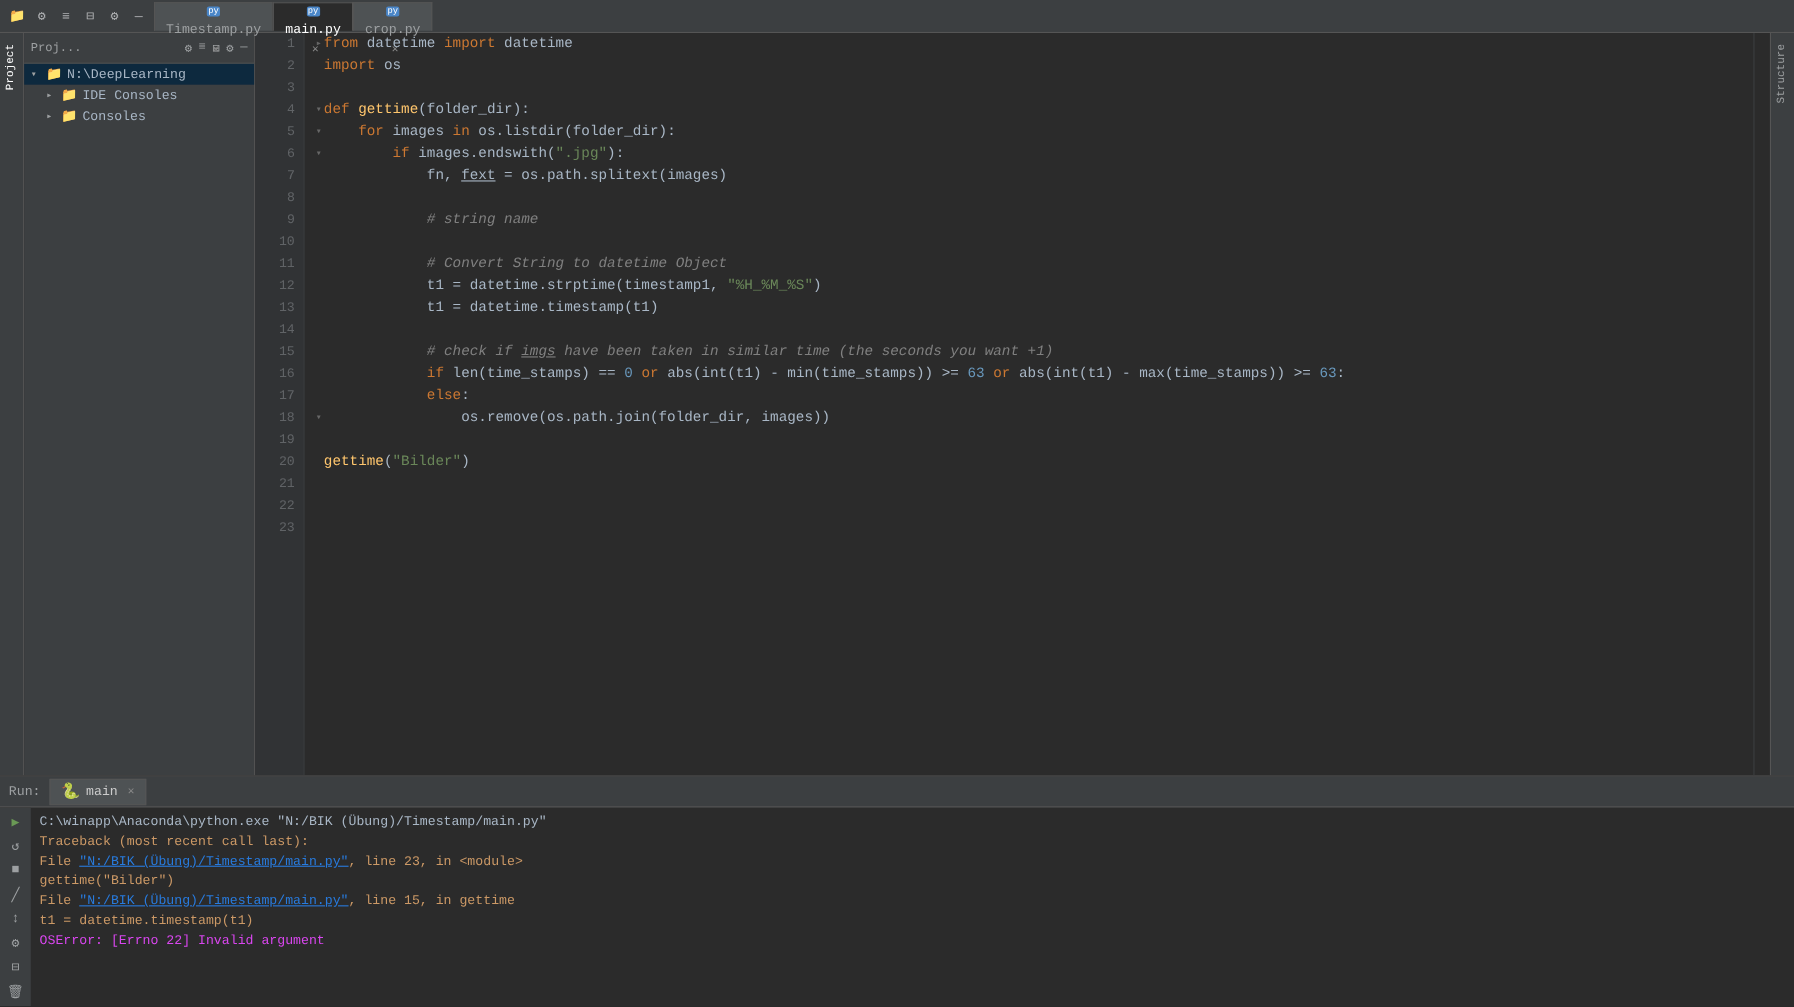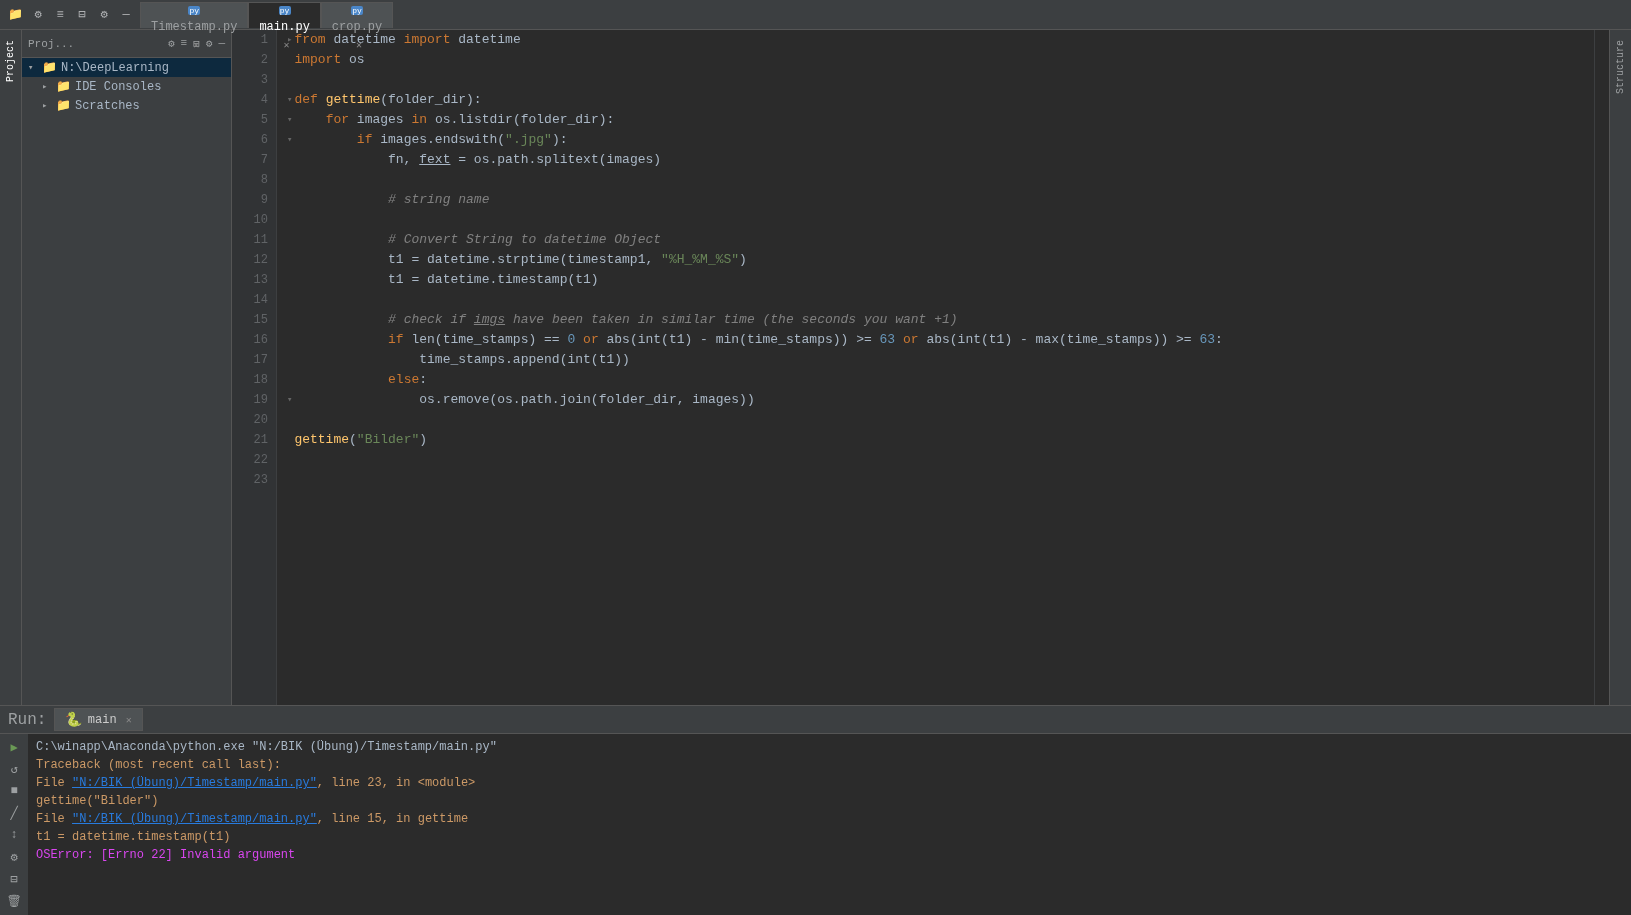--- a/index.html
+++ b/index.html
@@ -209,21 +209,21 @@
       background: #3c3f41;
       height: 28px;
       display: flex;
       align-items: center;
       padding: 0 8px;
       gap: 8px;
       border-bottom: 1px solid #555;
     }
     .run-label {
       color: #9da0a2;
-      font-size: 16px;
+      font-size: 12px;
     }
     .run-tab {
       background: #4e5254;
       border: 1px solid #555;
       padding: 2px 10px;
       font-size: 12px;
       color: #ccc;
       cursor: pointer;
       display: flex;
       align-items: center;
@@ -359,21 +359,21 @@
       <span>N:\DeepLearning</span>
     </div>
     <div class="tree-item tree-indent">
       <span class="tree-arrow">▸</span>
       <span class="folder-icon">📁</span>
       <span>IDE Consoles</span>
     </div>
     <div class="tree-item tree-indent">
       <span class="tree-arrow">▸</span>
       <span class="folder-icon">📁</span>
-      <span>Scratches</span>
+      <span>Consoles</span>
     </div>
   </div>
 
   <div class="code-area">
     <div class="line-numbers">
       <div>1</div>
         <div>2</div>
         <div>3</div>
         <div>4</div>
         <div>5</div>
@@ -461,24 +461,20 @@
       <div class="code-line">
         <span class="fold-arrow"> </span>
         <span>            </span><span class="comment"># check if <span style="text-decoration:underline">imgs</span> have been taken in similar time (the seconds you want +1)</span>
       </div>
 
       <div class="code-line">
         <span class="fold-arrow"> </span>
         <span>            </span><span class="kw">if</span><span> len(time_stamps) == </span><span class="num">0</span><span> </span><span class="kw">or</span><span> abs(int(t1) - min(time_stamps)) &gt;= </span><span class="num">63</span><span> </span><span class="kw">or</span><span> abs(int(t1) - max(time_stamps)) &gt;= </span><span class="num">63</span><span>:</span>
       </div>
 
-      <div class="code-line">
-        <span class="fold-arrow"> </span>
-        <span>                time_stamps.append(int(t1))</span>
-      </div>
 
       <div class="code-line">
         <span class="fold-arrow"> </span>
         <span>            </span><span class="kw">else</span><span>:</span>
       </div>
 
       <div class="code-line">
         <span class="fold-arrow">▾</span>
         <span>                os.remove(os.path.join(folder_dir, images))</span>
       </div>

